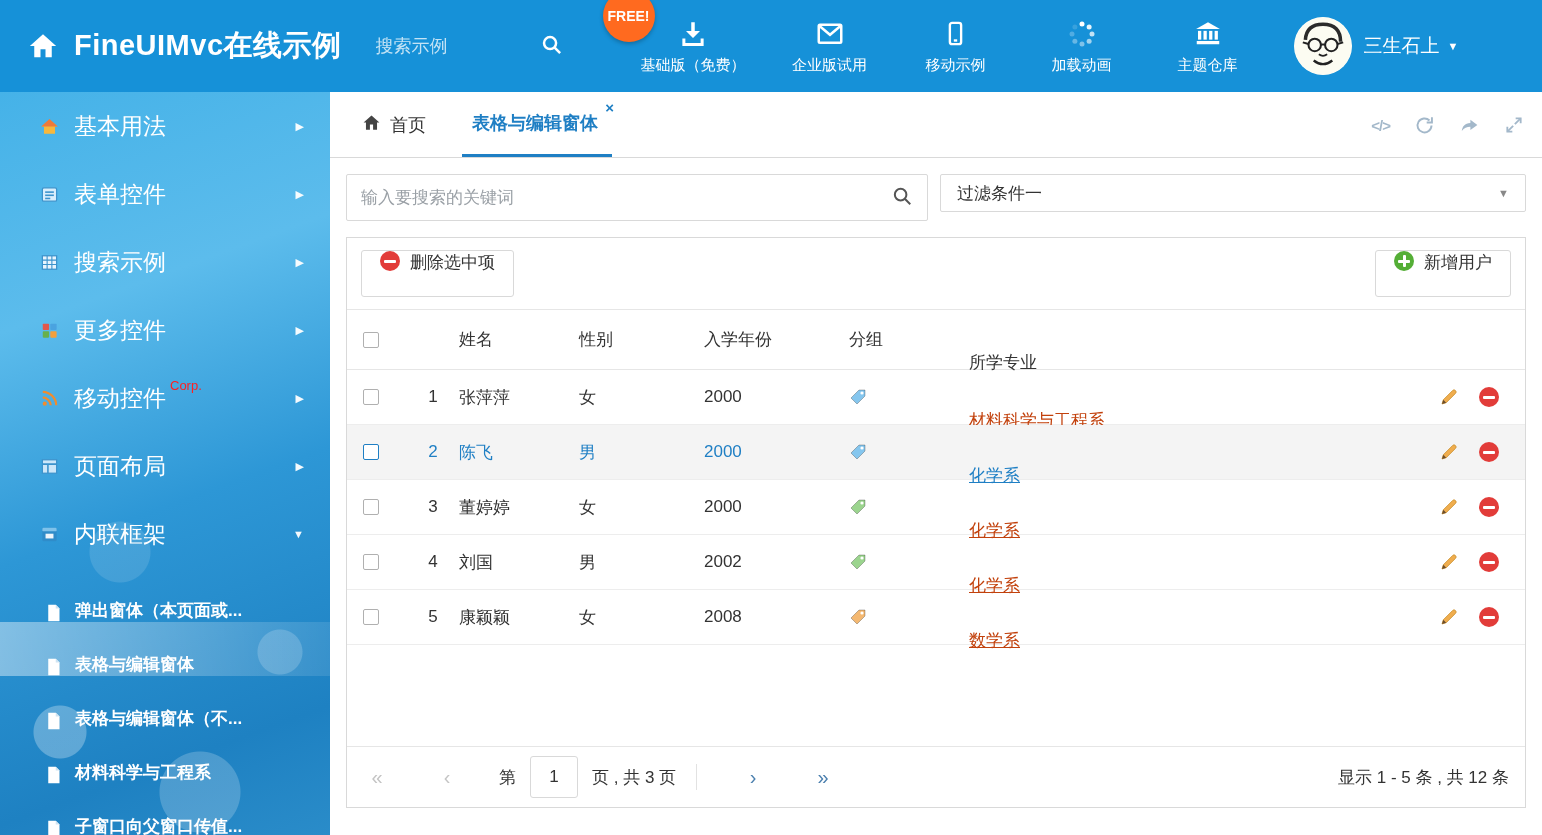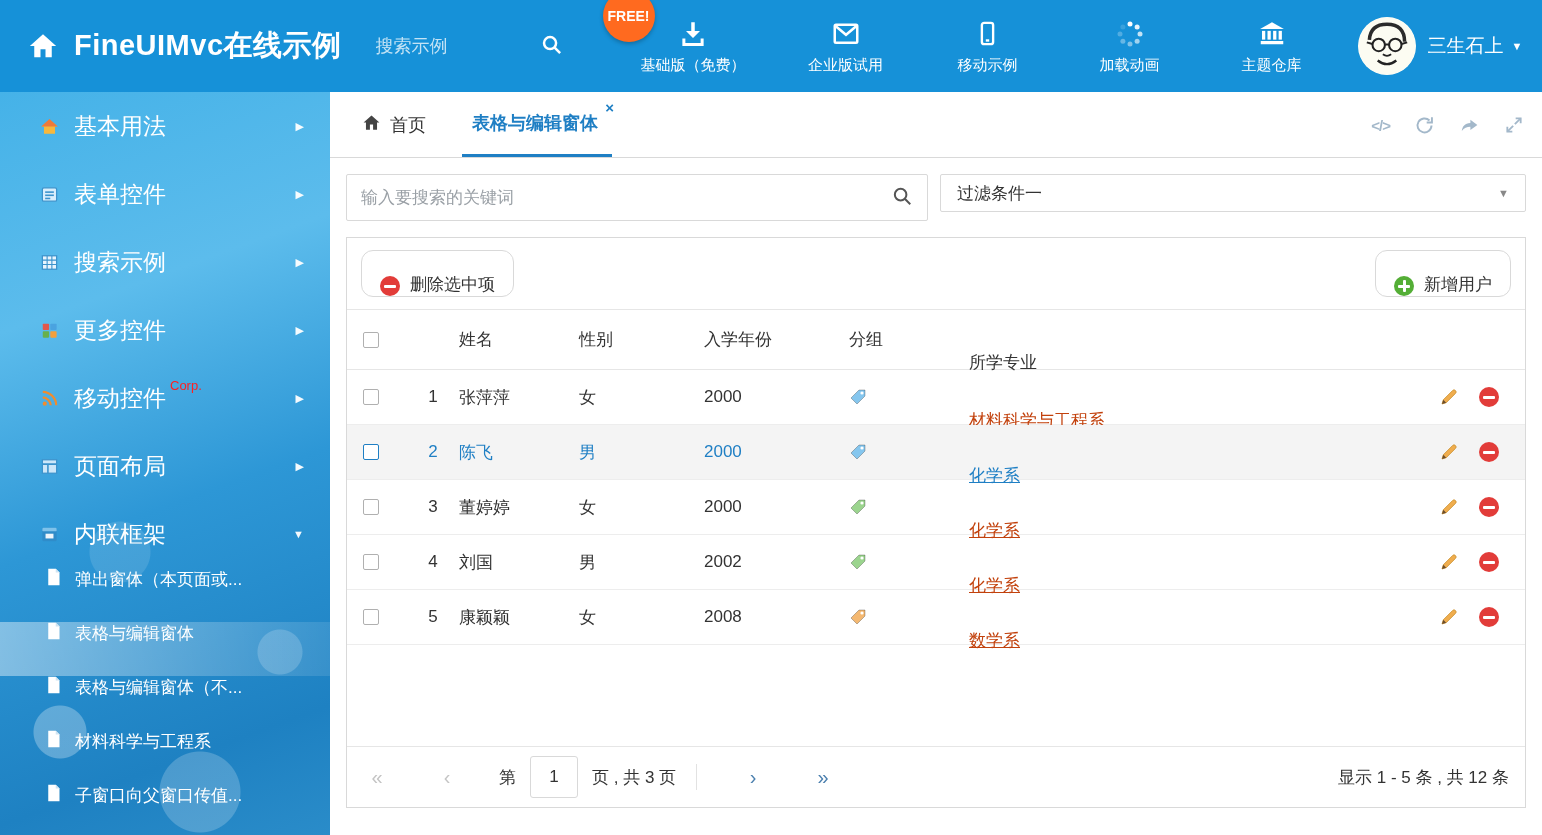--- a/index.html
+++ b/index.html
@@ -15,21 +15,21 @@
     background:#1691d8; display:flex; align-items:center; color:#fff; z-index:5;
   }
   .logo-icon{ margin-left:28px; display:flex; }
   .h-title{ margin-left:16px; font-size:29px; font-weight:bold; letter-spacing:0.5px; }
   .h-search{ margin-left:34px; display:flex; align-items:center; gap:14px; }
   .h-search input{
     background:transparent; border:none; outline:none; color:#fff;
     font-size:18px; width:150px; font-family:inherit;
   }
   .h-search input::placeholder{ color:rgba(255,255,255,0.75); }
-  .h-nav{ display:flex; align-items:flex-end; margin-left:78px; gap:58px; }
+  .h-nav{ display:flex; align-items:flex-end; margin-left:78px; gap:42px; }
   .nav-item{ position:relative; display:flex; flex-direction:column; align-items:center; gap:6px; cursor:pointer; min-width:84px; }
   .nav-item .nav-ico{ height:32px; display:flex; align-items:center; }
   .nav-item .nav-label{ font-size:15px; white-space:nowrap; }
   .free-badge{
     position:absolute; top:-28px; left:-38px; width:52px; height:52px;
     border-radius:50%; background:#ff6a1f; color:#fff; font-weight:bold;
     font-size:14px; display:flex; align-items:center; justify-content:center;
     box-shadow:0 2px 4px rgba(0,0,0,0.25); z-index:6;
   }
   .h-user{ display:flex; align-items:center; margin-left:44px; gap:12px; }
@@ -53,22 +53,22 @@
   }
   .side-item{
     height:68px; display:flex; align-items:center; padding:0 26px 0 38px;
     cursor:pointer; position:relative; z-index:2;
   }
   .side-item .s-ico{ width:22px; display:flex; justify-content:center; }
   .side-item .s-label{ margin-left:14px; font-size:23px; }
   .side-item .s-badge{ color:#ff1f1f; font-size:13px; margin-left:4px; align-self:flex-start; margin-top:14px; }
   .side-item .s-arrow{ margin-left:auto; font-size:11px; color:rgba(255,255,255,0.95); }
   .sub-item{
-    height:54px; display:flex; align-items:flex-start; padding-left:46px;
-    cursor:pointer; position:relative; z-index:2; font-size:17px;
+    height:54px; display:flex; align-items:flex-end; padding-left:46px;
+    cursor:pointer; position:relative; z-index:2; font-size:17px;font-weight:bold;
   }
   .sub-item .f-ico{ display:flex; }
   .sub-item .sub-label{ margin-left:14px; white-space:nowrap; }
   .sub-item.active{
     background:linear-gradient(90deg, rgba(255,255,255,0.42), rgba(255,255,255,0.10));
   }
 
   
   .main{ position:absolute; top:92px; left:330px; width:1212px; height:743px; background:#fff; }
 
@@ -103,22 +103,22 @@
   
   .panel{
     margin:0 16px 16px; border:1px solid #d9d9d9; height:571px;
     display:flex; flex-direction:column; background:#fff;
   }
   .toolbar{
     display:flex; justify-content:space-between; align-items:center;
     padding:12px 14px; border-bottom:1px solid #e6e6e6;
   }
   .btn{
-    height:47px; border:1px solid #d9d9d9; border-radius:12px; background:#fff;
-    display:inline-flex; align-items:flex-end; gap:10px; padding:0 18px;
+    height:47px; border:1px solid #d9d9d9; border-radius:3px; background:#fff;
+    display:inline-flex; align-items:flex-start; gap:10px; padding:0 18px;
     font-size:17px; color:#333; cursor:pointer; font-family:inherit;
   }
   .ico-circle{ width:20px; height:20px; border-radius:50%; position:relative; display:inline-block; flex:none; }
   .ico-circle.red{ background:#e23c39; }
   .ico-circle.green{ background:#54ae36; }
   .ico-circle::after{ content:""; position:absolute; left:4px; right:4px; top:8.5px; height:3px; background:#fff; border-radius:1px; }
   .ico-circle.plus::before{ content:""; position:absolute; top:4px; bottom:4px; left:8.5px; width:3px; background:#fff; border-radius:1px; }
 
   .grid-header{ display:flex; align-items:center; height:60px; border-bottom:1px solid #e6e6e6; font-size:17px; color:#333; }
   .grid-row{ display:flex; align-items:center; height:55px; border-bottom:1px solid #ededed; font-size:17px; }

